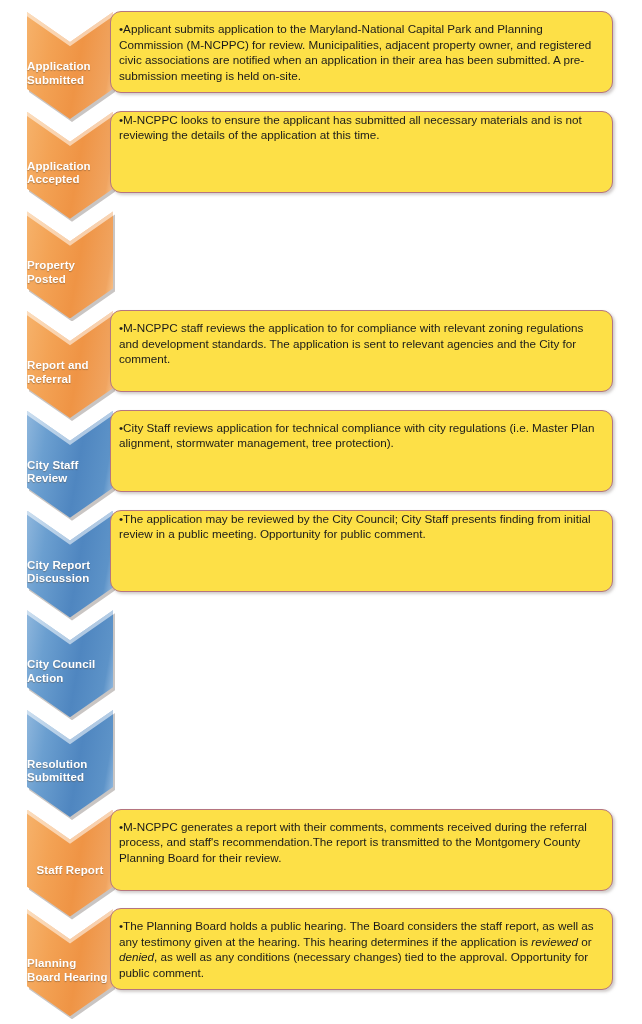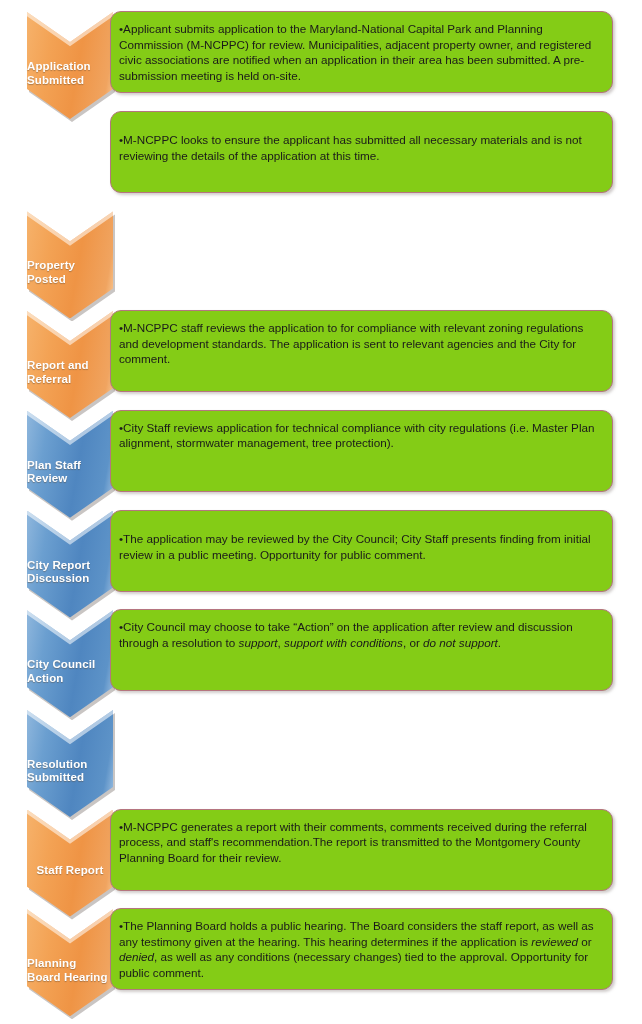--- a/index.html
+++ b/index.html
@@ -89,21 +89,21 @@
     pointer-events: none;
   }
 
   
   .callout {
     position: absolute;
     left: 110px;
     top: 11px;
     width: 503px;
     height: 82px;
-    background: #84cc16;
+    background: #fde047;
     border: 1px solid #b5757f;
     border-radius: 11px;
     box-sizing: border-box;
     box-shadow: 2px 2px 3px rgba(120,110,105,0.35);
   }
   .callout-inner {
     padding: 9px 12px 8px 8px;
     font-size: 11.7px;
     line-height: 15.6px;
     color: #1a1a1a;
@@ -113,39 +113,44 @@
   }
   .callout-inner i { font-style: italic; }
   .callout-inner b { font-weight: normal; }
 
   
   .callout.vcenter .callout-inner {
     padding-top: 0;
   }
   .callout.vcenter {
     display: flex;
-    align-items: center;
   }
 </style>
 </head>
 <body>
 
 <div id="flowchart">
     <div class="step" style="top: 0px;">
       <div class="chevron-wrap">
         <div class="chevron-shadow"></div>
         <div class="chevron orange"></div>
         <div class="chevron-hl"></div>
         <div class="chevron-label">Application Submitted</div>
       </div>
       <div class="callout">
         <div class="callout-inner"><span class="bullet">•</span><span>Applicant submits application to the Maryland-National Capital Park and Planning Commission (M-NCPPC) for review. Municipalities, adjacent property owner, and registered civic associations are notified when an application in their area has been submitted. A pre-submission meeting is held on-site.</span></div>
       </div>
     </div>
     <div class="step" style="top: 99.7px;">
+      <div class="chevron-wrap">
+        <div class="chevron-shadow"></div>
+        <div class="chevron orange"></div>
+        <div class="chevron-hl"></div>
+        <div class="chevron-label">Application Accepted</div>
+      </div>
       <div class="callout vcenter">
         <div class="callout-inner"><span class="bullet">•</span><span>M-NCPPC looks to ensure the applicant has submitted all necessary materials and is not reviewing the details of the application at this time.</span></div>
       </div>
     </div>
     <div class="step" style="top: 199.4px;">
       <div class="chevron-wrap">
         <div class="chevron-shadow"></div>
         <div class="chevron orange"></div>
         <div class="chevron-hl"></div>
         <div class="chevron-label">Property Posted</div>
@@ -160,21 +165,21 @@
       </div>
       <div class="callout">
         <div class="callout-inner"><span class="bullet">•</span><span>M-NCPPC staff reviews the application to for compliance with relevant zoning regulations and development standards. The application is sent to relevant agencies and the City for comment.</span></div>
       </div>
     </div>
     <div class="step" style="top: 398.8px;">
       <div class="chevron-wrap">
         <div class="chevron-shadow"></div>
         <div class="chevron blue"></div>
         <div class="chevron-hl"></div>
-        <div class="chevron-label">Plan Staff Review</div>
+        <div class="chevron-label">City Staff Review</div>
       </div>
       <div class="callout">
         <div class="callout-inner"><span class="bullet">•</span><span>City Staff reviews application for technical compliance with city regulations (i.e. Master Plan alignment, stormwater management, tree protection).</span></div>
       </div>
     </div>
     <div class="step" style="top: 498.5px;">
       <div class="chevron-wrap">
         <div class="chevron-shadow"></div>
         <div class="chevron blue"></div>
         <div class="chevron-hl"></div>
@@ -184,23 +189,20 @@
         <div class="callout-inner"><span class="bullet">•</span><span>The application may be reviewed by the City Council; City Staff presents finding from initial review in a public meeting. <b>Opportunity for public comment.</b></span></div>
       </div>
     </div>
     <div class="step" style="top: 598.2px;">
       <div class="chevron-wrap">
         <div class="chevron-shadow"></div>
         <div class="chevron blue"></div>
         <div class="chevron-hl"></div>
         <div class="chevron-label">City Council Action</div>
       </div>
-      <div class="callout">
-        <div class="callout-inner"><span class="bullet">•</span><span>City Council may choose to take “Action” on the application after review and discussion through a resolution to <i>support</i>, <i>support with conditions</i>, or <i>do not support</i>.</span></div>
-      </div>
     </div>
     <div class="step" style="top: 697.9px;">
       <div class="chevron-wrap">
         <div class="chevron-shadow"></div>
         <div class="chevron blue"></div>
         <div class="chevron-hl"></div>
         <div class="chevron-label">Resolution Submitted</div>
       </div>
     </div>
     <div class="step" style="top: 797.6px;">

